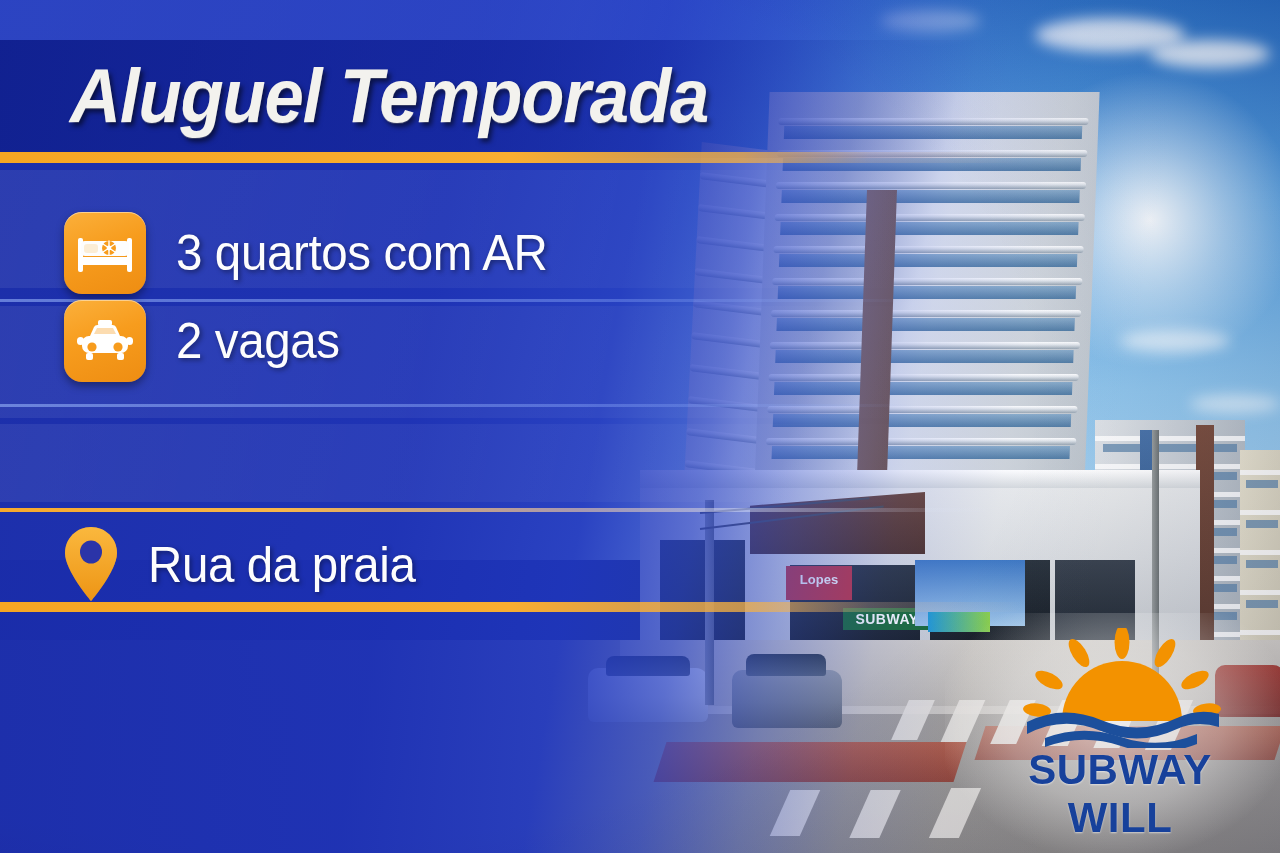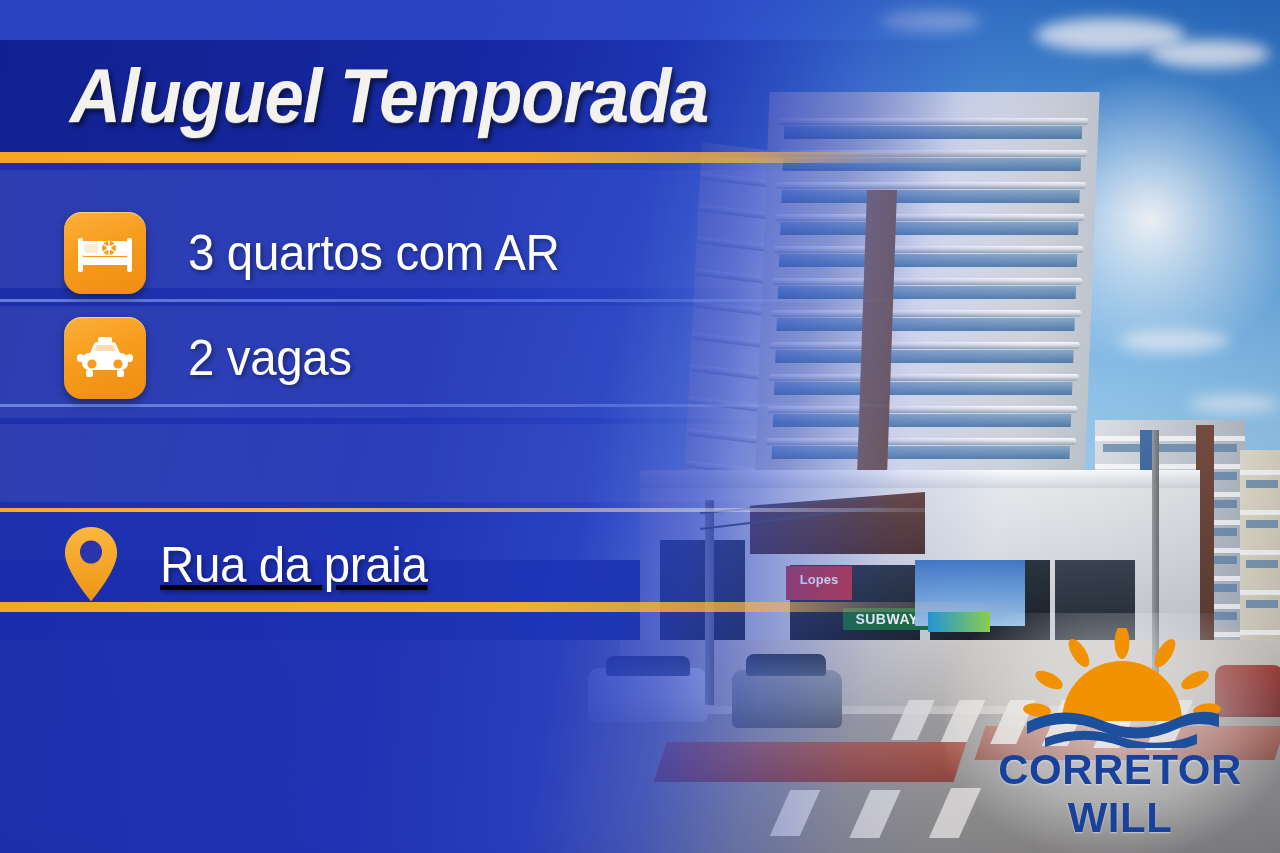--- a/index.html
+++ b/index.html
@@ -159,21 +159,21 @@
     font-family:"Liberation Sans", sans-serif;
     font-size:76px; font-weight:bold; font-style:italic;
     letter-spacing:-1.2px;
     color:#f3f2ee;
     text-shadow:3px 4px 5px rgba(0,0,0,.55), 0 1px 0 rgba(255,255,255,.35);
     white-space:nowrap;
     transform:scaleX(.93); transform-origin:left center;
   }
 
   
-  .feature { position:absolute; left:64px; display:flex; align-items:center;gap:12px; }
+  .feature { position:absolute; left:64px; display:flex; align-items:center; }
   .ficon {
     width:82px; height:82px; border-radius:18px; flex:0 0 82px;
     background:linear-gradient(160deg,#fbb03b 0%,#f79c1d 45%,#ee8d12 100%);
     box-shadow:0 4px 9px rgba(0,0,0,.38), inset 0 1px 0 rgba(255,255,255,.45);
     display:flex; align-items:center; justify-content:center;
     position:relative;
   }
   .ficon.plain { background:none; box-shadow:none; }
   .flabel {
     margin-left:30px;
@@ -373,40 +373,40 @@
         <rect x="3" y="27" width="52" height="8" rx="3" fill="#ffffff"></rect>
         <rect x="8" y="14" width="14" height="9" rx="3" fill="#f6a623" opacity=".18"></rect>
         <circle cx="33" cy="18" r="7" fill="#f79c1d"></circle>
         <circle cx="33" cy="18" r="2.4" fill="#ffffff"></circle>
         <path d="M33 18 L39 14 M33 18 L39 22 M33 18 L27 14 M33 18 L27 22 M33 18 L33 11 M33 18 L33 25" stroke="#ffffff" stroke-width="1.4" stroke-linecap="round"></path>
       </svg>
     </div>
     <div class="flabel">3 quartos com AR</div>
   </div>
 
-  <div class="feature" style="top:317px;text-align:center;">
+  <div class="feature" style="top:300px;text-align:center;">
     <div class="ficon">
       <svg width="58" height="46" viewBox="0 0 58 46" aria-hidden="true">
         <rect x="22" y="2" width="14" height="6" rx="2" fill="#ffffff"></rect>
         <path d="M14 18 L18 9 Q19 7 21.5 7 L36.5 7 Q39 7 40 9 L44 18 Z" fill="#ffffff"></path>
         <rect x="6" y="18" width="46" height="17" rx="7" fill="#ffffff"></rect>
         <rect x="1" y="19" width="7" height="8" rx="3.5" fill="#ffffff"></rect>
         <rect x="50" y="19" width="7" height="8" rx="3.5" fill="#ffffff"></rect>
         <circle cx="16" cy="29" r="4.6" fill="#f79c1d"></circle>
         <circle cx="42" cy="29" r="4.6" fill="#f79c1d"></circle>
         <rect x="10" y="35" width="7" height="7" rx="2" fill="#ffffff"></rect>
         <rect x="41" y="35" width="7" height="7" rx="2" fill="#ffffff"></rect>
         <path d="M18 16 L21 10 L37 10 L40 16 Z" fill="#f79c1d" opacity=".35"></path>
       </svg>
     </div>
     <div class="flabel">2 vagas</div>
   </div>
 
 
-  <div class="feature" style="left:58px;top:524px;text-decoration:underline;">
+  <div class="feature" style="left:58px;top:524px;">
     <div class="ficon plain" style="width:66px;flex:0 0 66px;height:82px;">
       <svg width="58" height="80" viewBox="0 0 58 80" aria-hidden="true">
         <path d="M29 2 C14.5 2 3 13.5 3 28 C3 46 29 76 29 76 C29 76 55 46 55 28 C55 13.5 43.5 2 29 2 Z" fill="#f4a41f"></path>
         <path d="M29 2 C14.5 2 3 13.5 3 28 C3 46 29 76 29 76 C29 76 55 46 55 28 C55 13.5 43.5 2 29 2 Z" fill="url(#pinGrad)" opacity=".55"></path>
         <ellipse cx="29" cy="27" rx="11" ry="11.5" fill="#2b34a8"></ellipse>
         <defs>
           <linearGradient id="pinGrad" x1="0" y1="0" x2="0" y2="1">
             <stop offset="0" stop-color="#ffc857"></stop>
             <stop offset="1" stop-color="#e8880c"></stop>
           </linearGradient>
@@ -427,16 +427,16 @@
           <ellipse cx="32" cy="52" rx="7" ry="15" transform="rotate(-62 32 52)"></ellipse>
           <ellipse cx="178" cy="52" rx="7" ry="15" transform="rotate(62 178 52)"></ellipse>
           <ellipse cx="20" cy="82" rx="6.5" ry="14" transform="rotate(-84 20 82)"></ellipse>
           <ellipse cx="190" cy="82" rx="6.5" ry="14" transform="rotate(84 190 82)"></ellipse>
           <path d="M45 93 A60 60 0 0 1 165 93 Z"></path>
         </g>
         <path d="M10 94 Q46 76 84 92 Q122 108 160 90 Q182 80 202 86 L202 99 Q180 92 160 101 Q122 119 84 103 Q46 87 10 106 Z" fill="#1c4f9c"></path>
         <path d="M28 110 Q66 96 104 109 Q142 122 180 106 L180 116 Q142 131 104 118 Q66 105 28 119 Z" fill="#1c4f9c"></path>
       </svg>
     </div>
-    <div class="logo-name">CORRETOR WILL</div>
+    <div class="logo-name">SUBWAY WILL</div>
   </div>
 
 </div>
 
 </body></html>

